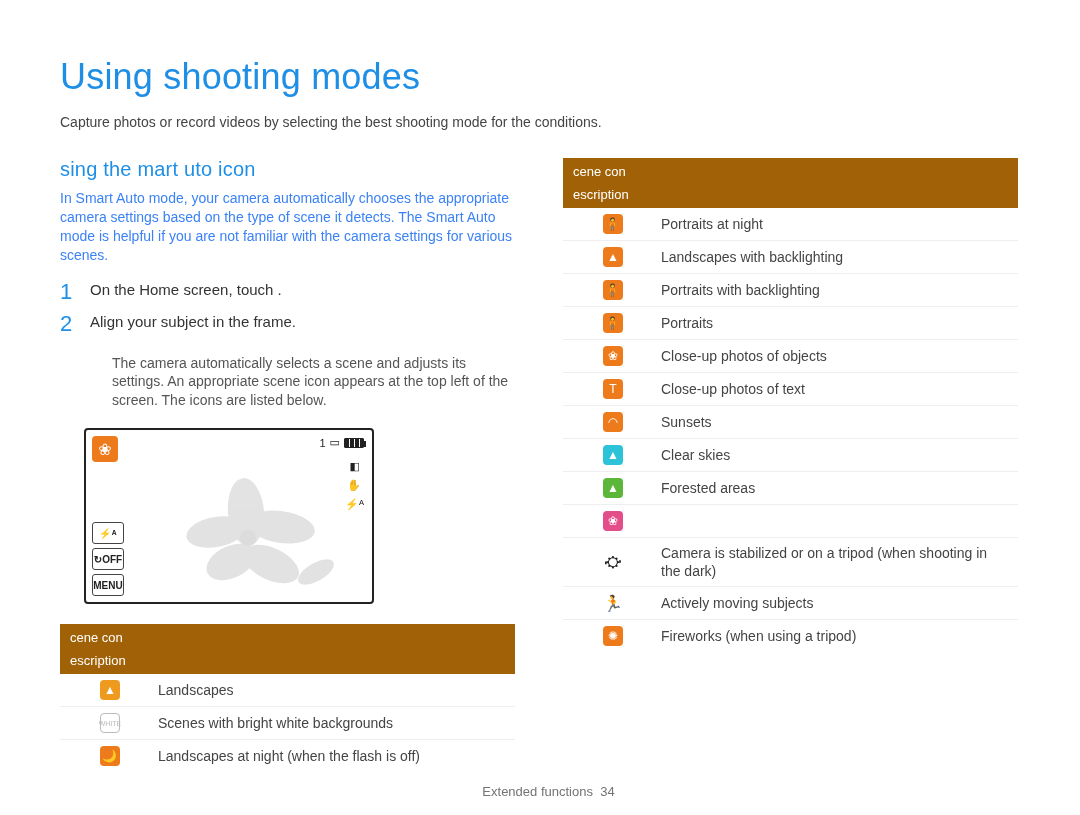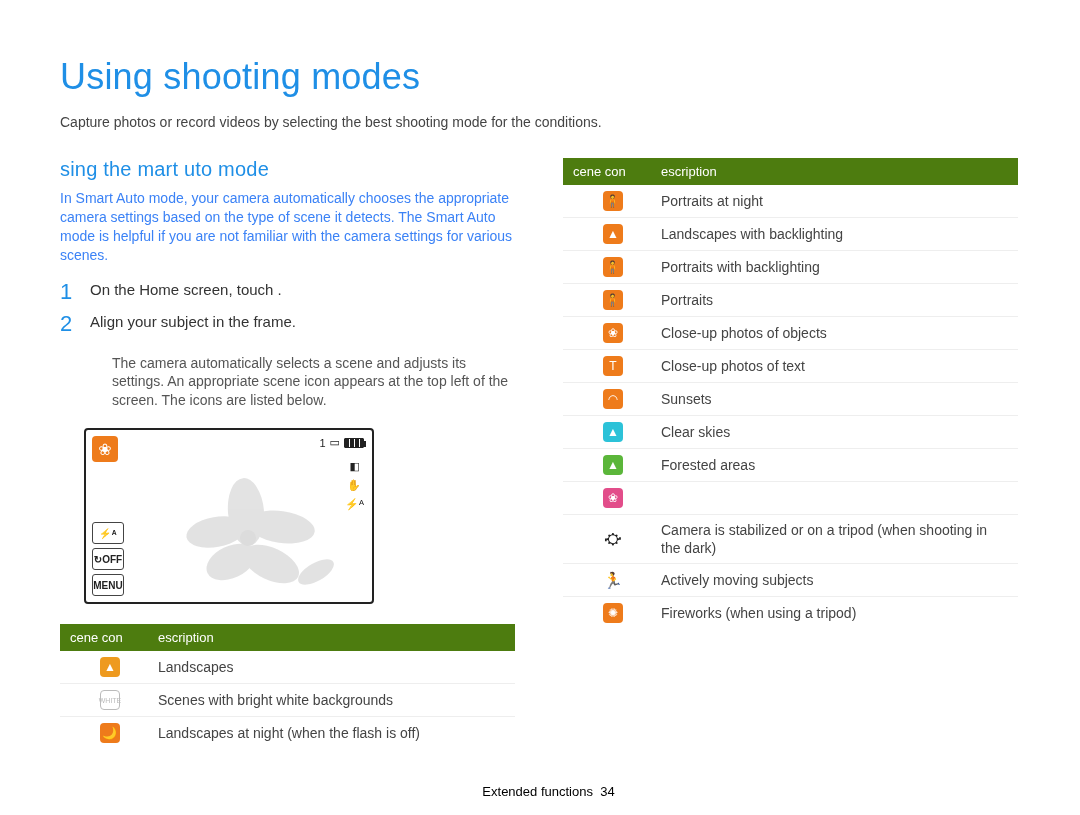--- a/index.html
+++ b/index.html
@@ -110,26 +110,27 @@
     border-radius:3px; background:#fff;
     display:flex;align-items:center;justify-content:center;
     font-size:10px; font-weight:bold; color:#222;
   }
   .flower {
     position:absolute; left:90px; top:42px;
     width:160px; height:120px; opacity:0.25;
   }
   .table-wrap { margin-top: 0; }
   .thead {
-    background: #4d7c0f;
+    background: #a16207;
     color: #fff;
     display: flex;
     padding: 6px 10px;
     font-size: 13px;
     gap: 8px;
+    flex-direction: column;
   }
   .thead .th1 { width: 80px; }
   .thead .th2 { flex:1; }
   .trow {
     display: flex;
     align-items: center;
     padding: 6px 10px;
     border-bottom: 1px solid #eee;
     font-size: 14px;
     color: #444;
@@ -153,39 +154,39 @@
     color:#222;
     font-size:16px;
   }
   .desc-cell { flex:1; line-height:1.3; }
   .footer {
     position:absolute;
     bottom: 16px;
     left:17px; right:0;
     text-align:center;
     font-size:13px;
-    color:#000000;
+    color:#737373;
   }
   .battery {
     width:20px;height:10px;border:1px solid #222;border-radius:1px;
     position:relative;display:inline-block;
     background: repeating-linear-gradient(90deg,#222 0 4px,#fff 4px 5px);
   }
   .battery::after{content:"";position:absolute;right:-3px;top:2px;width:2px;height:6px;background:#222;}
 </style>
 </head>
 <body>
 
 <h1 class="page-title">Using shooting modes</h1>
 <p class="page-intro">Capture photos or record videos by selecting the best shooting mode for the conditions.</p>
 
 <div class="columns">
 
   <div class="col">
-    <h2 class="section-title">sing the  mart  uto mode</h2>
+    <h2 class="section-title">sing the  mart  uto icon</h2>
     <p class="body-text">In Smart Auto mode, your camera automatically chooses the appropriate camera settings based on the type of scene it detects. The Smart Auto mode is helpful if you are not familiar with the camera settings for various scenes.</p>
 
     <div class="step-list">
       <div class="step">
         <div class="step-num">1</div>
         <div class="step-body">
           <div class="step-main">On the Home screen, touch    .</div>
         </div>
       </div>
       <div class="step">

